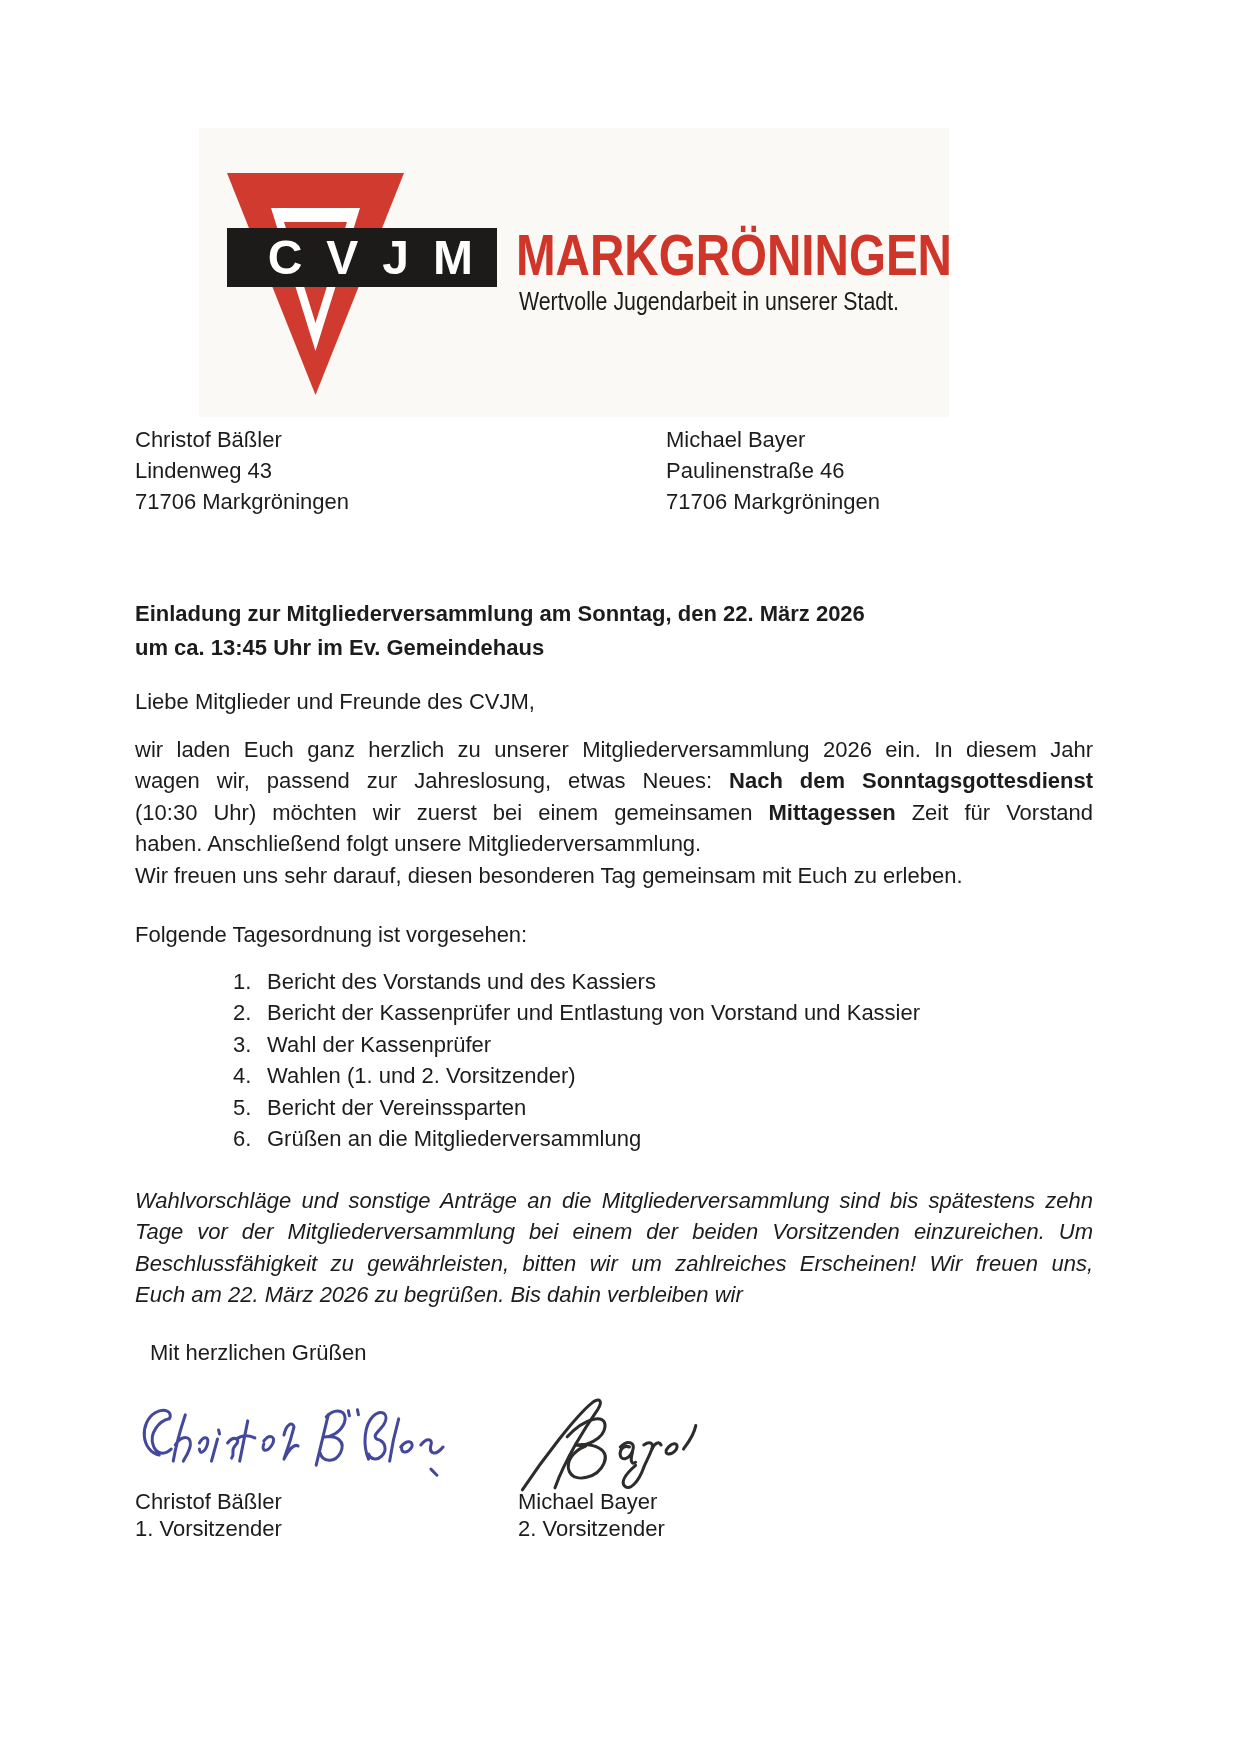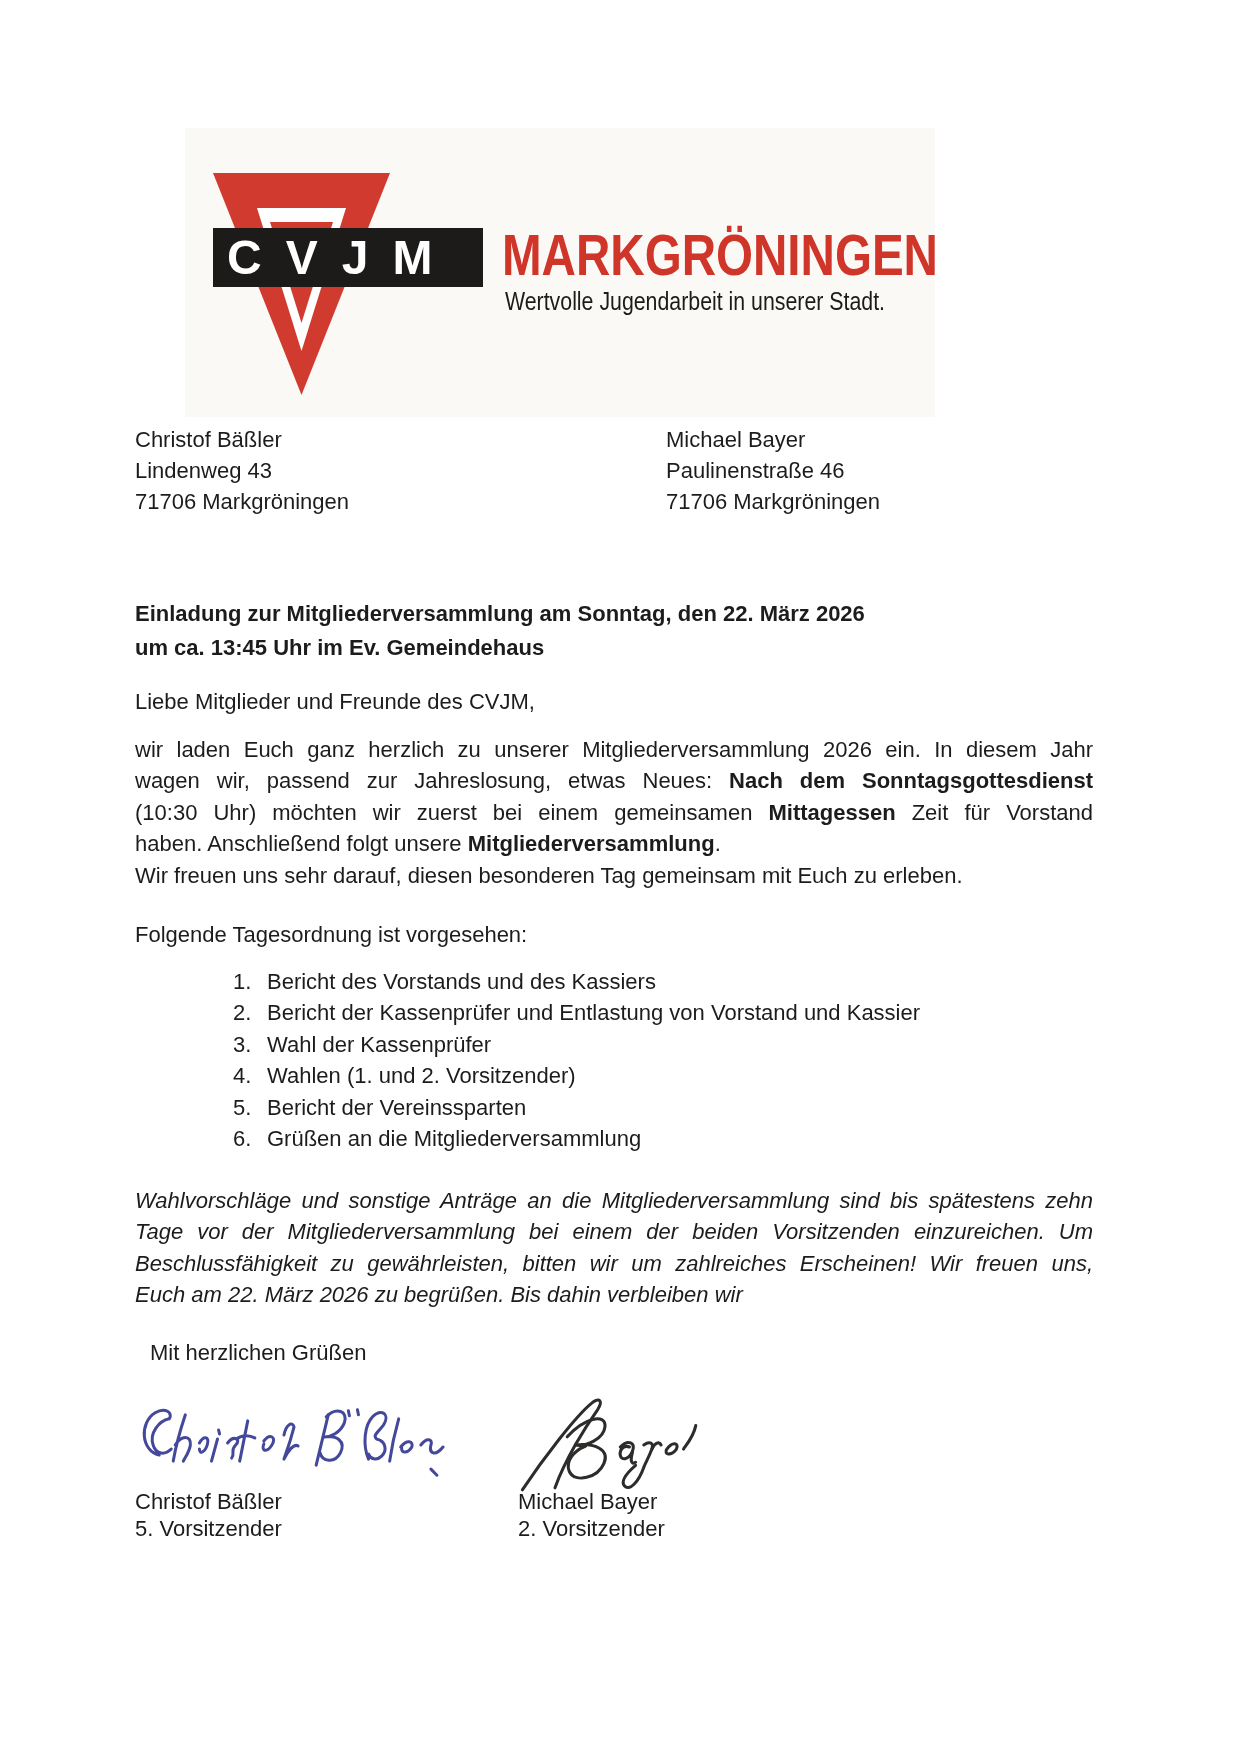--- a/index.html
+++ b/index.html
@@ -2,21 +2,21 @@
 <html><head>
 <meta charset="utf-8">
 <style>
   html,body{margin:0;padding:0;background:#ffffff;}
   .page{
     position:relative;width:1240px;height:1754px;background:#ffffff;
     font-family:"Liberation Sans",sans-serif;color:#1c1c1c;overflow:hidden;
   }
   .abs{position:absolute;}
   
-  .logo-box{left:185px;top:128px;width:750px;height:289px;background:#fbf9f6;}
+  .logo-box{left:199px;top:128px;width:750px;height:289px;background:#fbf9f6;text-align:right;}
   .logo-tri{left:28px;top:45px;width:177px;height:222px;}
   .cvjm-bar{
     left:28px;top:100px;width:270px;height:59px;background:#1d1b1a;
     color:#ffffff;font-weight:bold;font-size:48px;line-height:59px;
     letter-spacing:24px;padding-left:14px;box-sizing:border-box;white-space:nowrap;
   }
   .brand-name{
     left:317px;top:98px;font-size:58px;font-weight:bold;color:#d03529;
     white-space:nowrap;transform:scaleX(0.82);transform-origin:left top;line-height:58px;
   }
@@ -79,21 +79,21 @@
     <div>Einladung zur Mitgliederversammlung am Sonntag, den 22. März 2026</div>
     <div>um ca. 13:45 Uhr im Ev. Gemeindehaus</div>
   </div>
 
   <div class="abs txt salutation">Liebe Mitglieder und Freunde des CVJM,</div>
 
   <div class="abs txt para para1">
     <div class="jline"><span>wir laden Euch ganz herzlich zu unserer Mitgliederversammlung 2026 ein. In diesem Jahr</span></div>
     <div class="jline"><span>wagen wir, passend zur Jahreslosung, etwas Neues: </span><span style="font-weight: bold;">Nach dem Sonntagsgottesdienst</span></div>
     <div class="jline"><span>(10:30 Uhr) möchten wir zuerst bei einem gemeinsamen </span><span style="font-weight: bold;">Mittagessen</span><span> Zeit für Vorstand</span></div>
-    <div><span>haben. Anschließend folgt unsere </span><span style="font-weight: bold;">Mitgliederversammlung</span><span>.</span></div>
+    <div><span>haben. Anschließend folgt unsere </span><span style="font-weight: normal;">Mitgliederversammlung</span><span>.</span></div>
     <div><span>Wir freuen uns sehr darauf, diesen besonderen Tag gemeinsam mit Euch zu erleben.</span></div>
   </div>
 
   <div class="abs txt agenda-intro">Folgende Tagesordnung ist vorgesehen:</div>
   <div class="abs txt agenda">
     <div class="agenda-item">
       <span class="agenda-num">1.</span>
       <span>Bericht des Vorstands und des Kassiers</span>
     </div>
     <div class="agenda-item">
@@ -150,20 +150,20 @@
     <path d="M52,40 C68,22 90,16 89,30 C88,42 70,50 60,48 C78,46 94,52 88,66 C82,80 60,86 54,74 C50,64 58,54 70,49"></path>
     <path d="M104,50 C112,42 119,46 116,54 C113,62 105,64 104,58 C103,52 108,48 113,50 M116,55 C114,62 114,68 119,65"></path>
     <path d="M127,48 C133,44 137,46 135,52 C132,60 129,65 127,70 C122,84 113,94 108,88 C104,83 111,75 119,68"></path>
     <path d="M135,52 C138,46 142,44 144,48"></path>
     <path d="M149,53 C155,44 162,46 159,52 C155,58 148,58 149,54"></path>
     <path d="M166,52 C171,45 176,39 178,29"></path>
   </svg>
 
   <div class="abs txt sig-label sig-label-left">
     <div>Christof Bäßler</div>
-    <div>5. Vorsitzender</div>
+    <div>1. Vorsitzender</div>
   </div>
   <div class="abs txt sig-label sig-label-right">
     <div>Michael Bayer</div>
     <div>2. Vorsitzender</div>
   </div>
 
 </div>
 
 </body></html>

